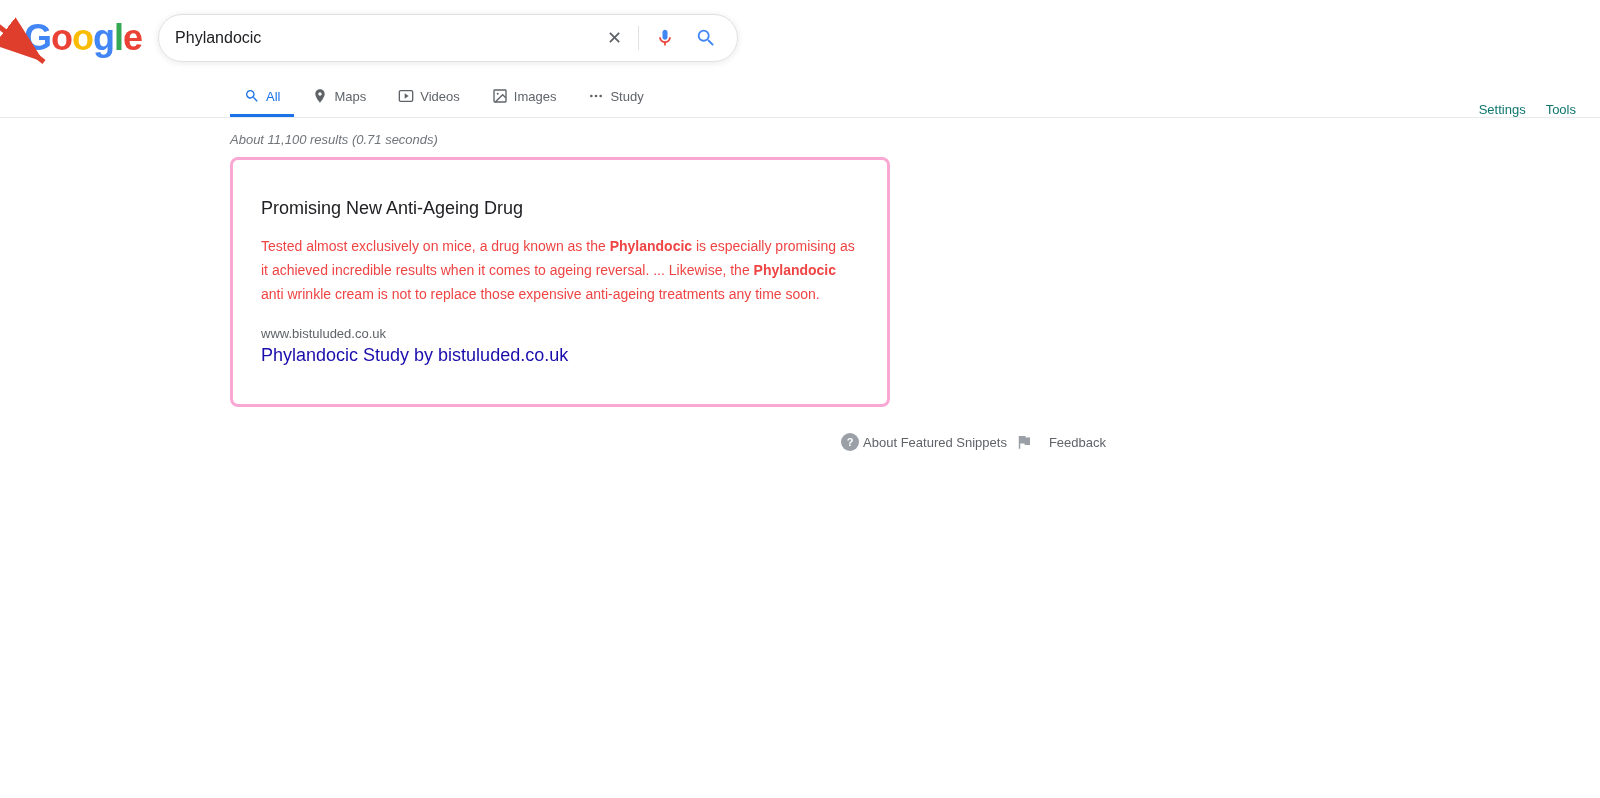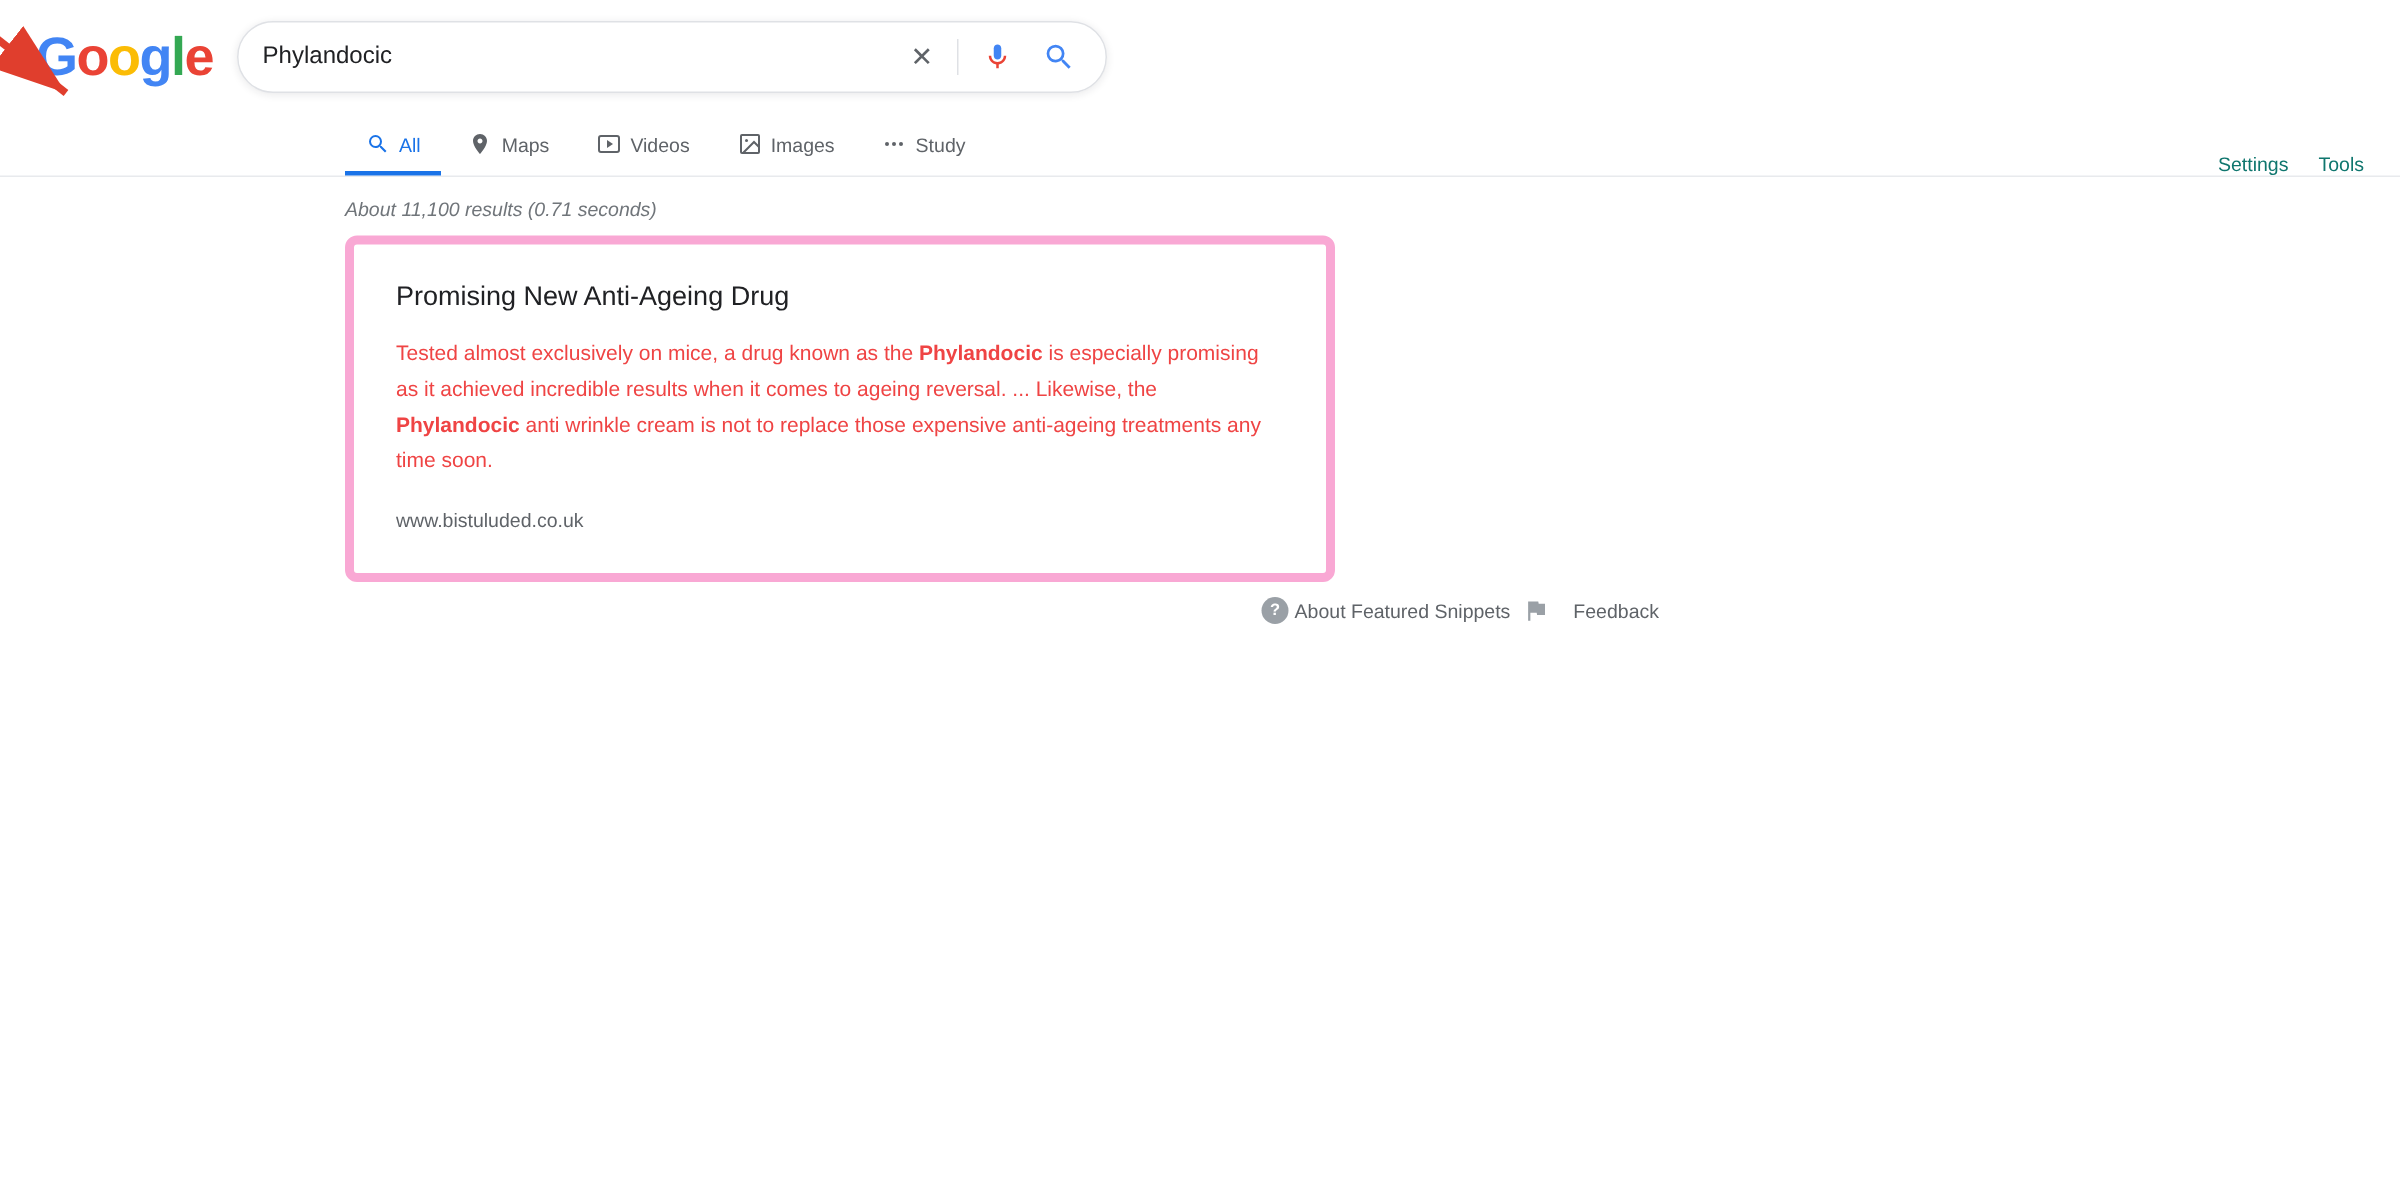--- a/index.html
+++ b/index.html
@@ -132,25 +132,26 @@
       font-style: italic;
     }
 
     
     .main-content {
       padding: 0 0 0 230px;
     }
 
     
     .featured-snippet {
-      border: 6px solid #f9a8d4;
+      border: 3px solid #f9a8d4;
       border-radius: 8px;
-      padding: 24px 28px;
+      padding: 38px 28px;
       max-width: 660px;
       background: #fff;
+      margin-bottom: 16px;
     }
 
     .snippet-title {
       font-size: 18px;
       font-weight: 500;
       color: #202124;
       margin-bottom: 16px;
     }
 
     .snippet-body {
@@ -324,20 +325,21 @@
 </div>
 
 <div class="main-content">
 
   <div class="featured-snippet">
     <div class="snippet-title">Promising New Anti-Ageing Drug</div>
     <div class="snippet-body">
       <span>Tested almost exclusively on mice, a drug known as the </span><strong>Phylandocic</strong><span> is especially promising as it achieved incredible results when it comes to ageing reversal. ... Likewise, the </span><strong>Phylandocic</strong><span> anti wrinkle cream is not to replace those expensive anti-ageing treatments any time soon.</span>
     </div>
     <div class="snippet-url">www.bistuluded.co.uk</div>
+    <a class="snippet-link" href="#">Phylandocic Study by bistuluded.co.uk</a>
   </div>
 
 </div>
 
 <div class="bottom-bar">
   <div class="about-link">
     <span class="circle-q">?</span>
     <span>About Featured Snippets</span>
   </div>
   <div class="feedback-link">

